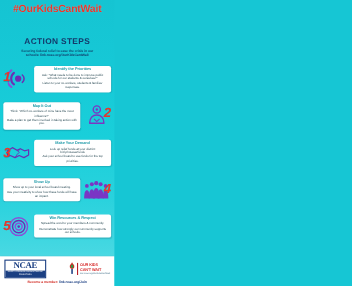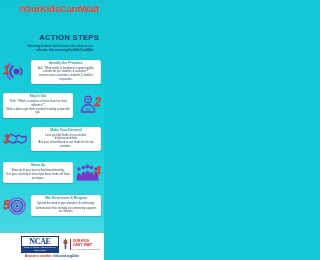--- a/index.html
+++ b/index.html
@@ -8,21 +8,21 @@
     font-family:"Liberation Sans",sans-serif;
     background:#16c6d4;
   }
   .poster{
     position:relative;width:104px;height:260px;
     background:linear-gradient(180deg,#15c4d2 0%,#16c8d6 22%,#19cfda 48%,#2ad2dd 70%,#46d8e2 88%,#6fe2e9 100%);
     overflow:hidden;
   }
 
   
-  .header{padding:4px 5px 3px;text-align:right;}
+  .header{padding:4px 5px 3px;text-align:center;}
   .hashtag{
     font-size:9.5px;font-weight:bold;color:#e8372c;
     letter-spacing:-0.2px;line-height:1;
     text-shadow:0 0 1px rgba(255,255,255,.4);
   }
   .action-steps{
     margin-top:20px;font-size:7.6px;font-weight:bold;color:#143a6b;
     letter-spacing:0.3px;line-height:1;
   }
   .subtitle{
@@ -67,21 +67,21 @@
 
   svg{display:block;}
 
   
   .footer{
     position:absolute;left:0;bottom:0;width:104px;
     background:#ffffff;padding:3px 0 2px;
     box-shadow:0 -0.5px 1.5px rgba(0,40,60,.2);
   }
   .footer-row{
-    display:flex;align-items:center;justify-content:flex-end;gap:3px;
+    display:flex;align-items:center;justify-content:space-between;gap:3px;
     padding:0 4px 1px;
   }
   .ncae-logo{
     border:0.7px solid #1b3f82;width:36px;
   }
   .ncae-word{
     font-family:"Liberation Serif",serif;
     font-size:8px;font-weight:bold;color:#1b3f82;
     text-align:center;line-height:1;letter-spacing:-0.3px;
     padding:0.5px 0 0;

